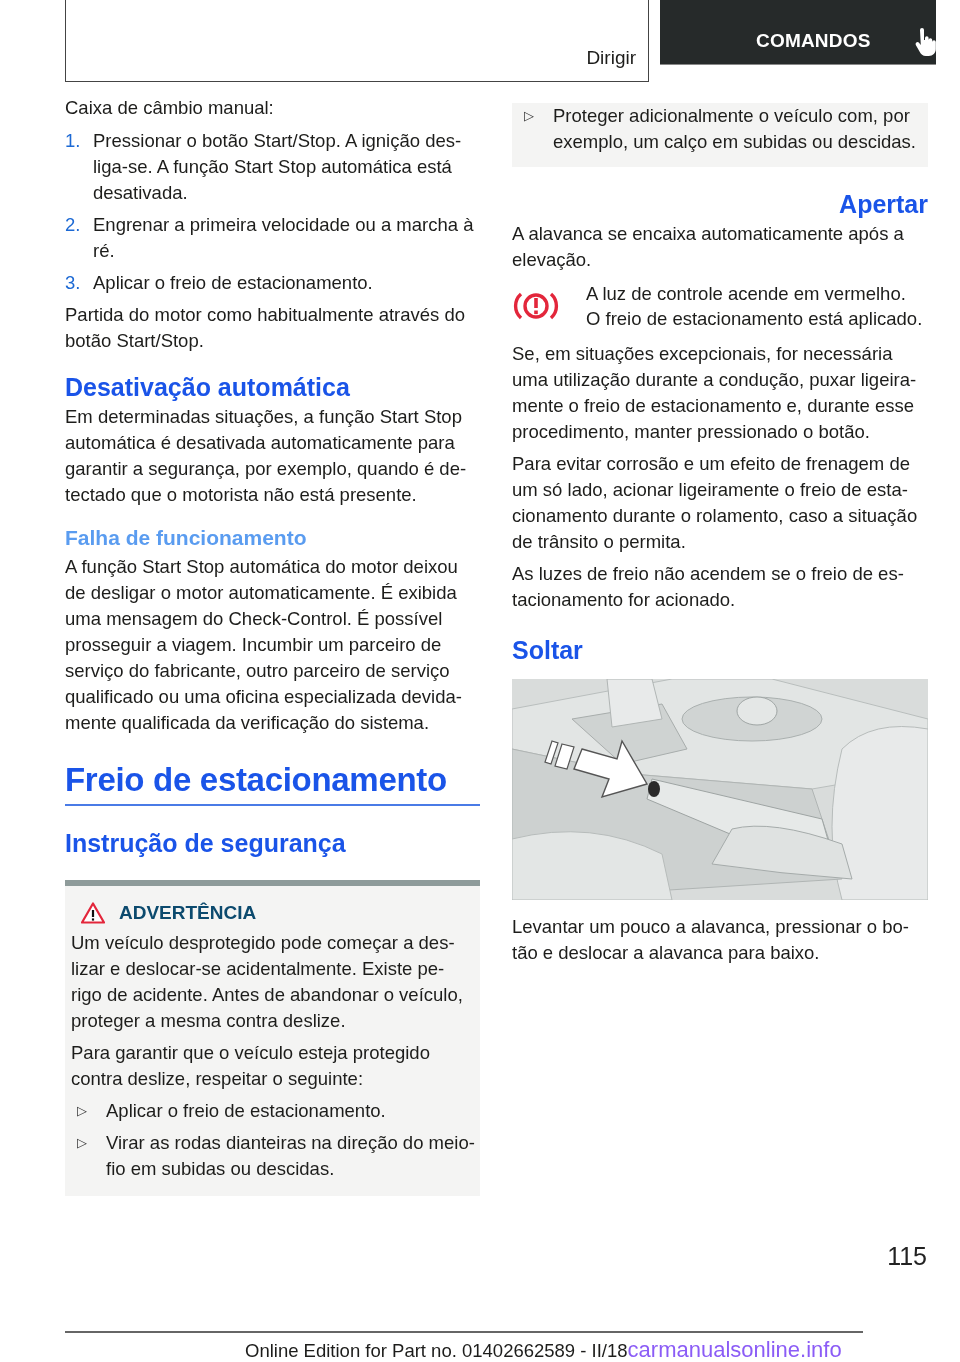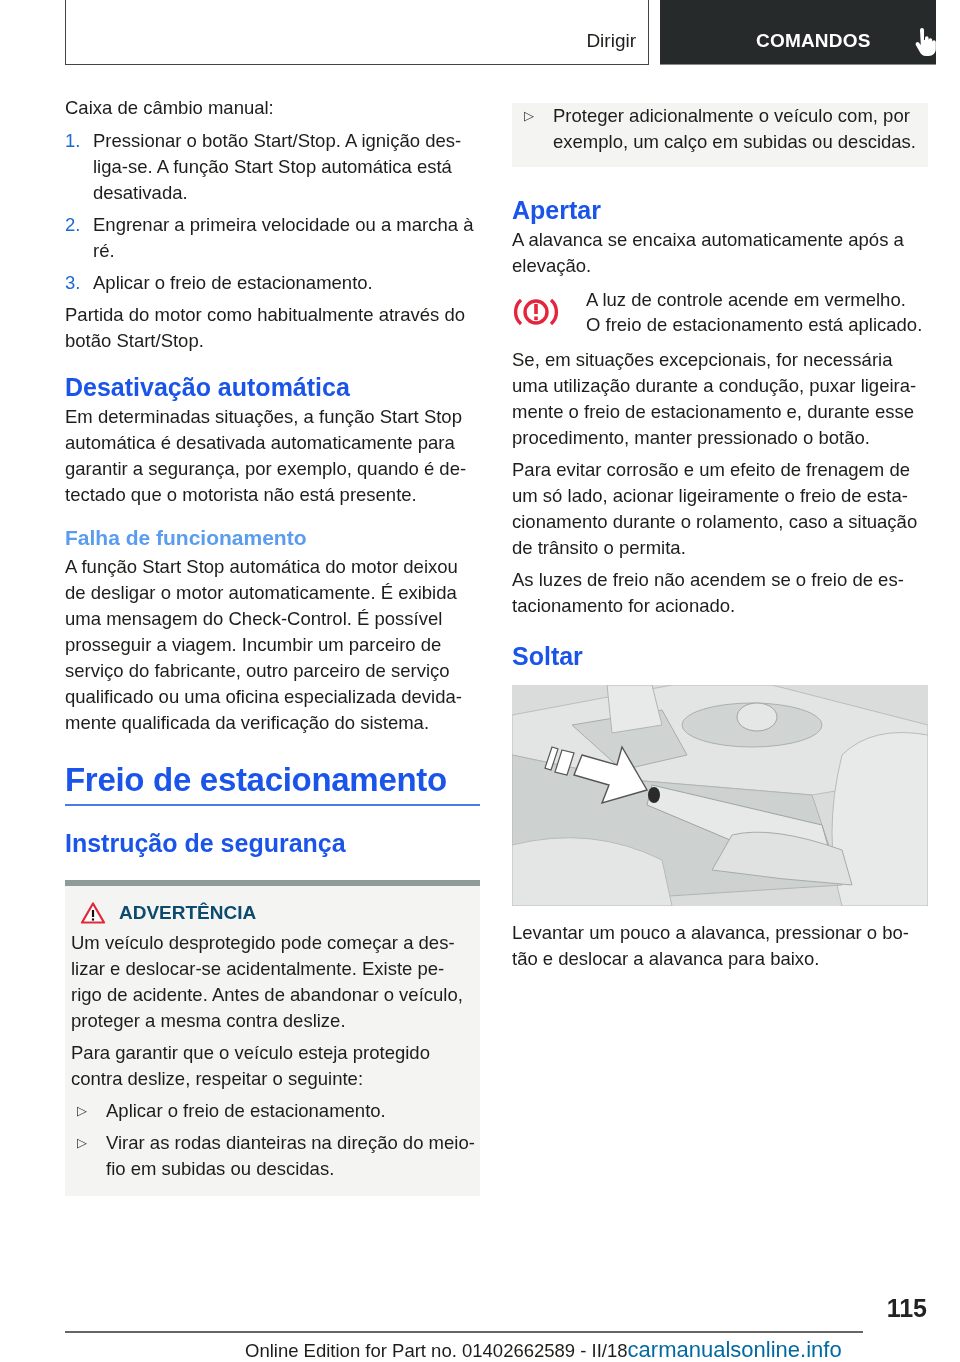--- a/index.html
+++ b/index.html
@@ -1,21 +1,21 @@
 <!DOCTYPE html>
 <html><head>
 <meta charset="utf-8">
 <style>
   * { box-sizing: border-box; margin: 0; padding: 0; }
   html, body { width: 960px; height: 1362px; background: #ffffff; overflow: hidden; }
   body { position: relative; font-family: "Liberation Sans", sans-serif; color: #1d1d1b; }
 
   
   .hdr-left {
-    position: absolute; left: 65px; top: 0; width: 584px; height: 65px;
+    position: absolute; left: 65px; top: 0; width: 584px; height: 82px;
     border: 1.5px solid #444; border-top: none; background: #fff;
   }
   .hdr-left .sec {
     position: absolute; right: 12px; bottom: 12px; font-size: 19px; color: #1d1d1b;
   }
   .hdr-right {
     position: absolute; left: 660px; top: 0; width: 276px; height: 65px;
     background: #262a2a; border-bottom: 1px solid #888;
   }
   .hdr-right .chap {
@@ -46,23 +46,23 @@
   .warn-head .tri { width: 24px; height: 22px; margin-right: 14px; }
   .warn-head .lbl { font-size: 19px; font-weight: bold; color: #0c4a6e; }
 
   .indicator { display: flex; align-items: center; gap: 12px; }
   .indicator .ico { width: 48px; height: 36px; flex: none; margin-right: 14px; }
 
   .illus { width: 416px; height: 221px; background: #d6dad9; position: relative; overflow: hidden; }
 
   
   .foot-rule { position: absolute; left: 65px; top: 1331px; width: 798px; height: 2px; background: #666; }
-  .page-num { position: absolute; right: 33px; top: 1294px; font-size: 25px; font-weight: bold; color: #222; }
+  .page-num { position: absolute; right: 33px; top: 1242px; font-size: 25px; font-weight: normal; color: #222; }
   .foot-txt { position: absolute; left: 245px; top: 1337px; font-size: 18.5px; color: #1d1d1b; white-space: nowrap; }
-  .foot-wm { font-size: 22px; color: #0369a1; }
+  .foot-wm { font-size: 22px; color: #8b5cf6; }
 </style>
 </head>
 <body>
 
 <div class="hdr-left">
   <span class="sec">Dirigir</span>
 </div>
 <div class="hdr-right">
   <span class="chap">COMANDOS</span>
   <svg class="hand" viewBox="0 0 22 28">
@@ -121,21 +121,21 @@
 </div>
 
 <div class="col col-right" style="top:103px;">
   <div class="warn-box cont" style="padding-top:0; padding-bottom:6px;">
     <div class="ul-item">
       <span class="bul">▷</span>
       <span>Proteger adicionalmente o veículo com, por exemplo, um calço em subidas ou descidas.</span>
     </div>
   </div>
 
-  <h2 style="margin-top:28px;">Apertar</h2>
+  <h2 style="margin-top:22px;text-align:right;">Apertar</h2>
   <p style="margin-top:2px;">A alavanca se encaixa automaticamente após a elevação.</p>
 
   <div class="indicator" style="margin-top:8px; margin-bottom:10px;">
     <svg class="ico" viewBox="0 0 48 36">
       <circle cx="24" cy="18" r="11" fill="none" stroke="#e3263b" stroke-width="3.4"></circle>
       <path d="M9 6 A16 16 0 0 0 9 30" fill="none" stroke="#e3263b" stroke-width="3.4"></path>
       <path d="M39 6 A16 16 0 0 1 39 30" fill="none" stroke="#e3263b" stroke-width="3.4"></path>
       <rect x="22.2" y="10" width="3.6" height="10" fill="#e3263b"></rect>
       <rect x="22.2" y="22.5" width="3.6" height="3.6" fill="#e3263b"></rect>
     </svg>

